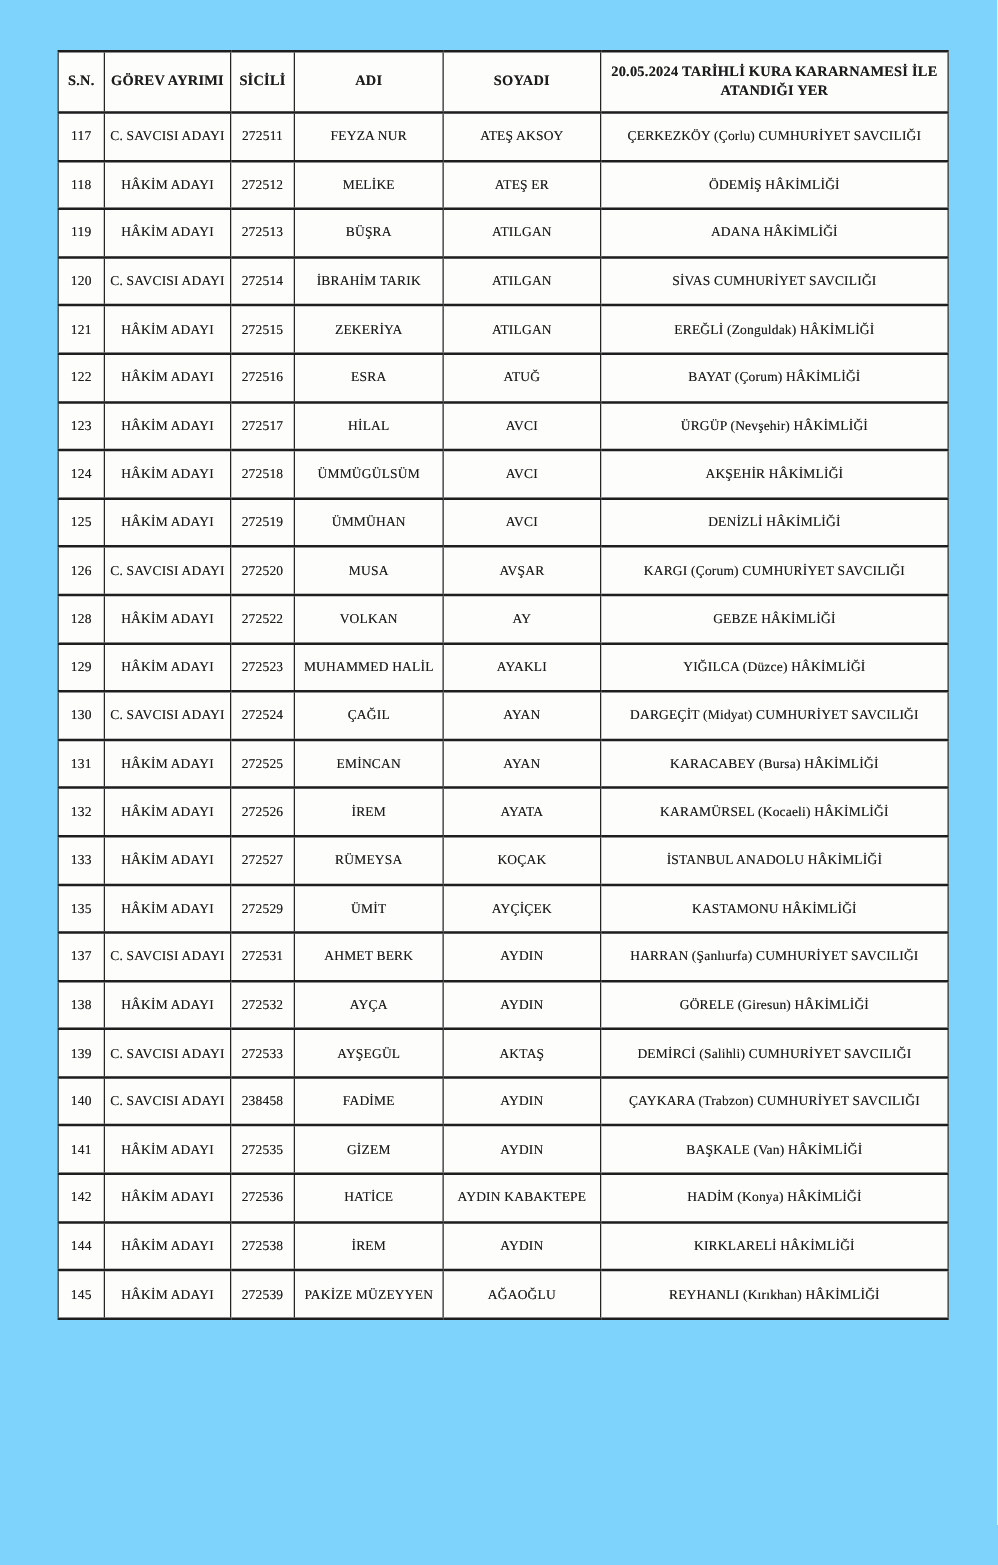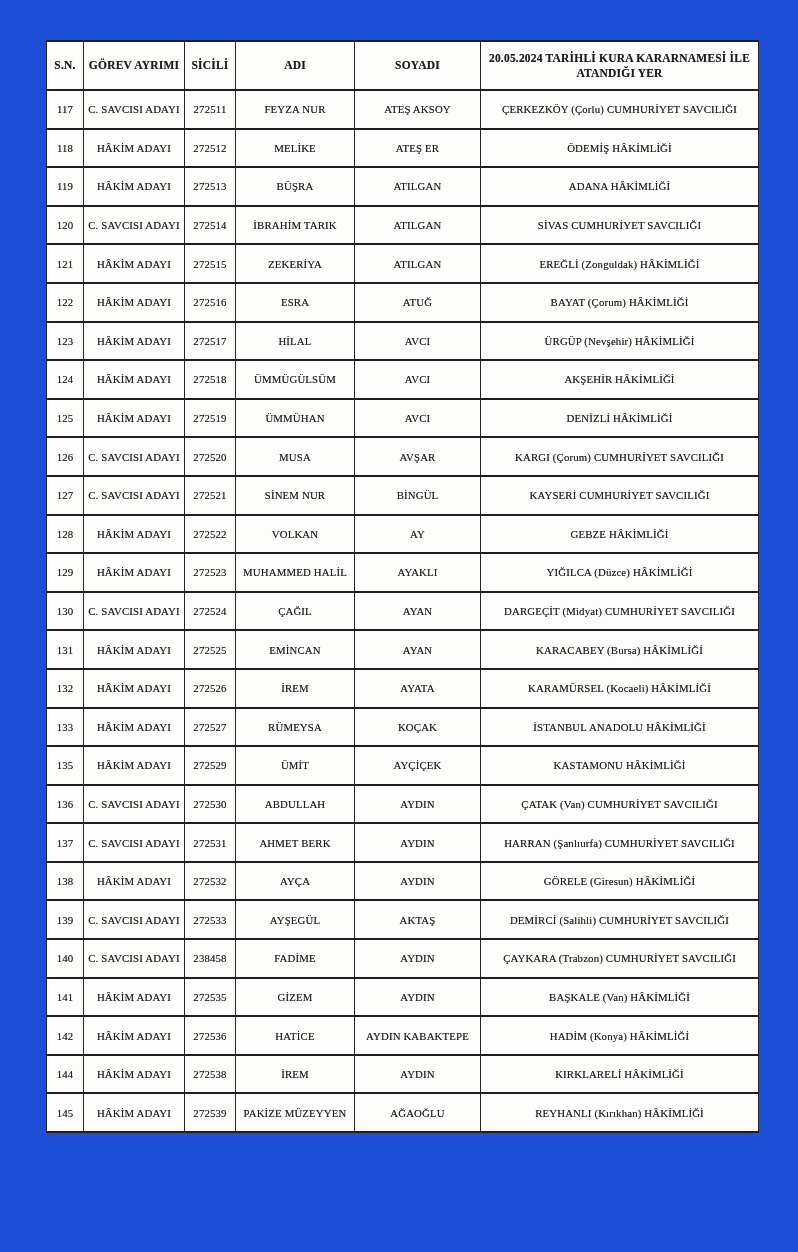--- a/index.html
+++ b/index.html
@@ -4,21 +4,21 @@
 <style>
   html, body {
     margin: 0;
     padding: 0;
     background: #ffffff;
   }
   .page {
     position: relative;
     width: 798px;
     height: 1252px;
-    background: #1d4ed8;
+    background: #7dd3fc;
     overflow: hidden;
     font-family: "Liberation Serif", "DejaVu Serif", serif;
     color: #1c1c1c;
   }
   table.roster {
     position: absolute;
     left: 46px;
     top: 40px;
     width: 712px;
     border-collapse: collapse;
@@ -160,28 +160,20 @@
         </tr>
         <tr>
           <td>126</td>
           <td>C. SAVCISI ADAYI</td>
           <td>272520</td>
           <td>MUSA</td>
           <td>AVŞAR</td>
           <td>KARGI (Çorum) CUMHURİYET SAVCILIĞI</td>
         </tr>
         <tr>
-          <td>127</td>
-          <td>C. SAVCISI ADAYI</td>
-          <td>272521</td>
-          <td>SİNEM NUR</td>
-          <td>BİNGÜL</td>
-          <td>KAYSERİ CUMHURİYET SAVCILIĞI</td>
-        </tr>
-        <tr>
           <td>128</td>
           <td>HÂKİM ADAYI</td>
           <td>272522</td>
           <td>VOLKAN</td>
           <td>AY</td>
           <td>GEBZE HÂKİMLİĞİ</td>
         </tr>
         <tr>
           <td>129</td>
           <td>HÂKİM ADAYI</td>
@@ -222,28 +214,20 @@
           <td>KOÇAK</td>
           <td>İSTANBUL ANADOLU HÂKİMLİĞİ</td>
         </tr>
         <tr>
           <td>135</td>
           <td>HÂKİM ADAYI</td>
           <td>272529</td>
           <td>ÜMİT</td>
           <td>AYÇİÇEK</td>
           <td>KASTAMONU HÂKİMLİĞİ</td>
-        </tr>
-        <tr>
-          <td>136</td>
-          <td>C. SAVCISI ADAYI</td>
-          <td>272530</td>
-          <td>ABDULLAH</td>
-          <td>AYDIN</td>
-          <td>ÇATAK (Van) CUMHURİYET SAVCILIĞI</td>
         </tr>
         <tr>
           <td>137</td>
           <td>C. SAVCISI ADAYI</td>
           <td>272531</td>
           <td>AHMET BERK</td>
           <td>AYDIN</td>
           <td>HARRAN (Şanlıurfa) CUMHURİYET SAVCILIĞI</td>
         </tr>
         <tr>

